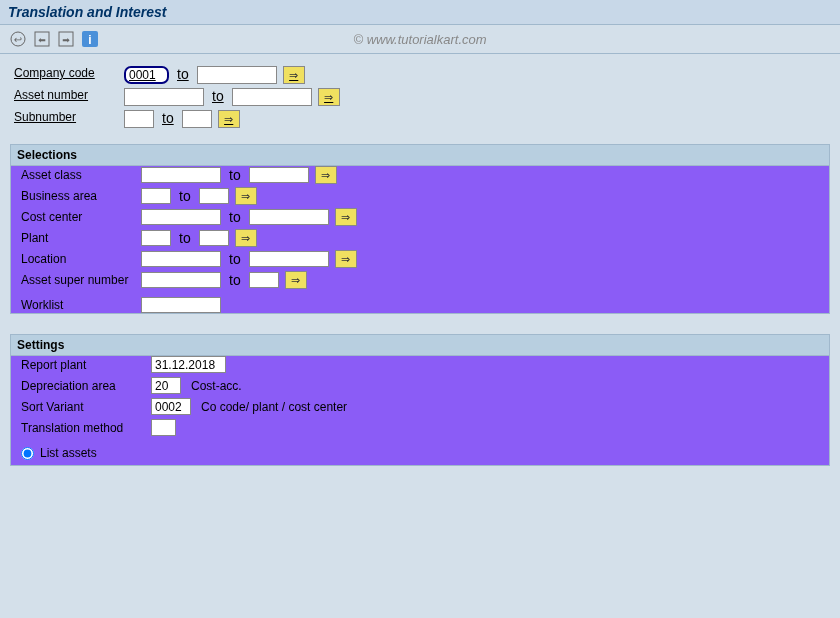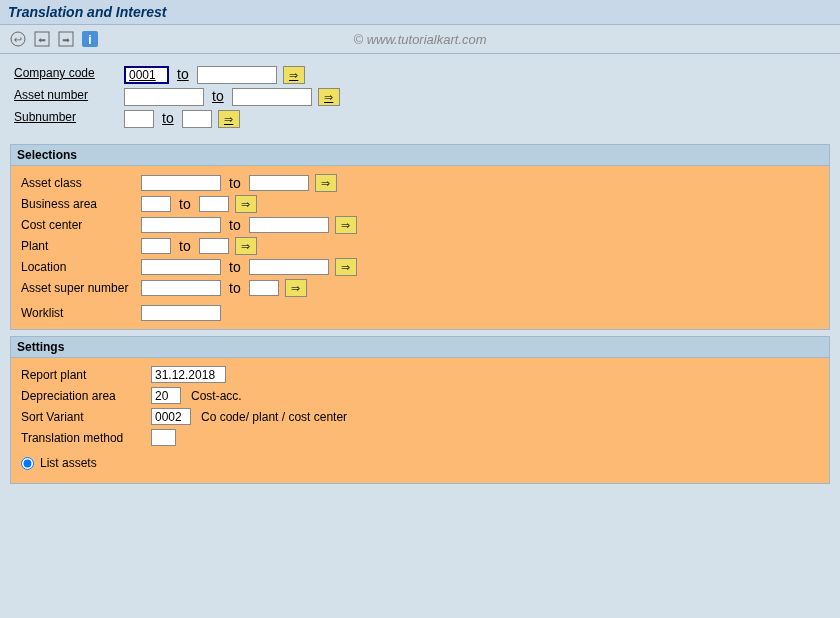--- a/index.html
+++ b/index.html
@@ -94,34 +94,34 @@
       display: inline-flex;
       align-items: center;
       justify-content: center;
       cursor: pointer;
       margin-left: 6px;
       font-size: 11px;
       color: #333;
     }
     .section-box {
       border: 1px solid #a0b8cc;
-      background-color: #fdba74;
-      margin-bottom: 6px;
+      background-color: #8b5cf6;
+      margin-bottom: 20px;
       padding: 0;
     }
     .section-header {
       background-color: #b8cfe0;
       padding: 3px 6px;
       font-weight: bold;
       font-size: 12px;
       color: #000;
       border-bottom: 1px solid #a0b8cc;
     }
     .section-body {
-      padding: 8px 10px;
+      padding: 0 10px;
     }
     .selections-row {
       display: flex;
       align-items: center;
       margin-bottom: 3px;
     }
     .sel-label {
       width: 120px;
       text-align: left;
       font-size: 12px;
@@ -217,21 +217,21 @@
   </div>
   <div class="watermark">© www.tutorialkart.com</div>
 </div>
 
 <div class="main-content">
 
   <div class="top-section">
 
     <div class="field-row">
       <span class="field-label">Company code</span>
-      <input type="text" class="field-input selected" style="width: 45px;" value="0001">
+      <input type="text" class="field-input selected" style="width: 45px; border-radius: 7px;" value="0001">
       <span class="to-label">to</span>
       <input type="text" class="field-input" style="width: 80px;" value="">
       <div class="arrow-btn">⇒</div>
     </div>
 
     <div class="field-row">
       <span class="field-label">Asset number</span>
       <input type="text" class="field-input" style="width: 80px;" value="">
       <span class="to-label">to</span>
       <input type="text" class="field-input" style="width: 80px;" value="">

